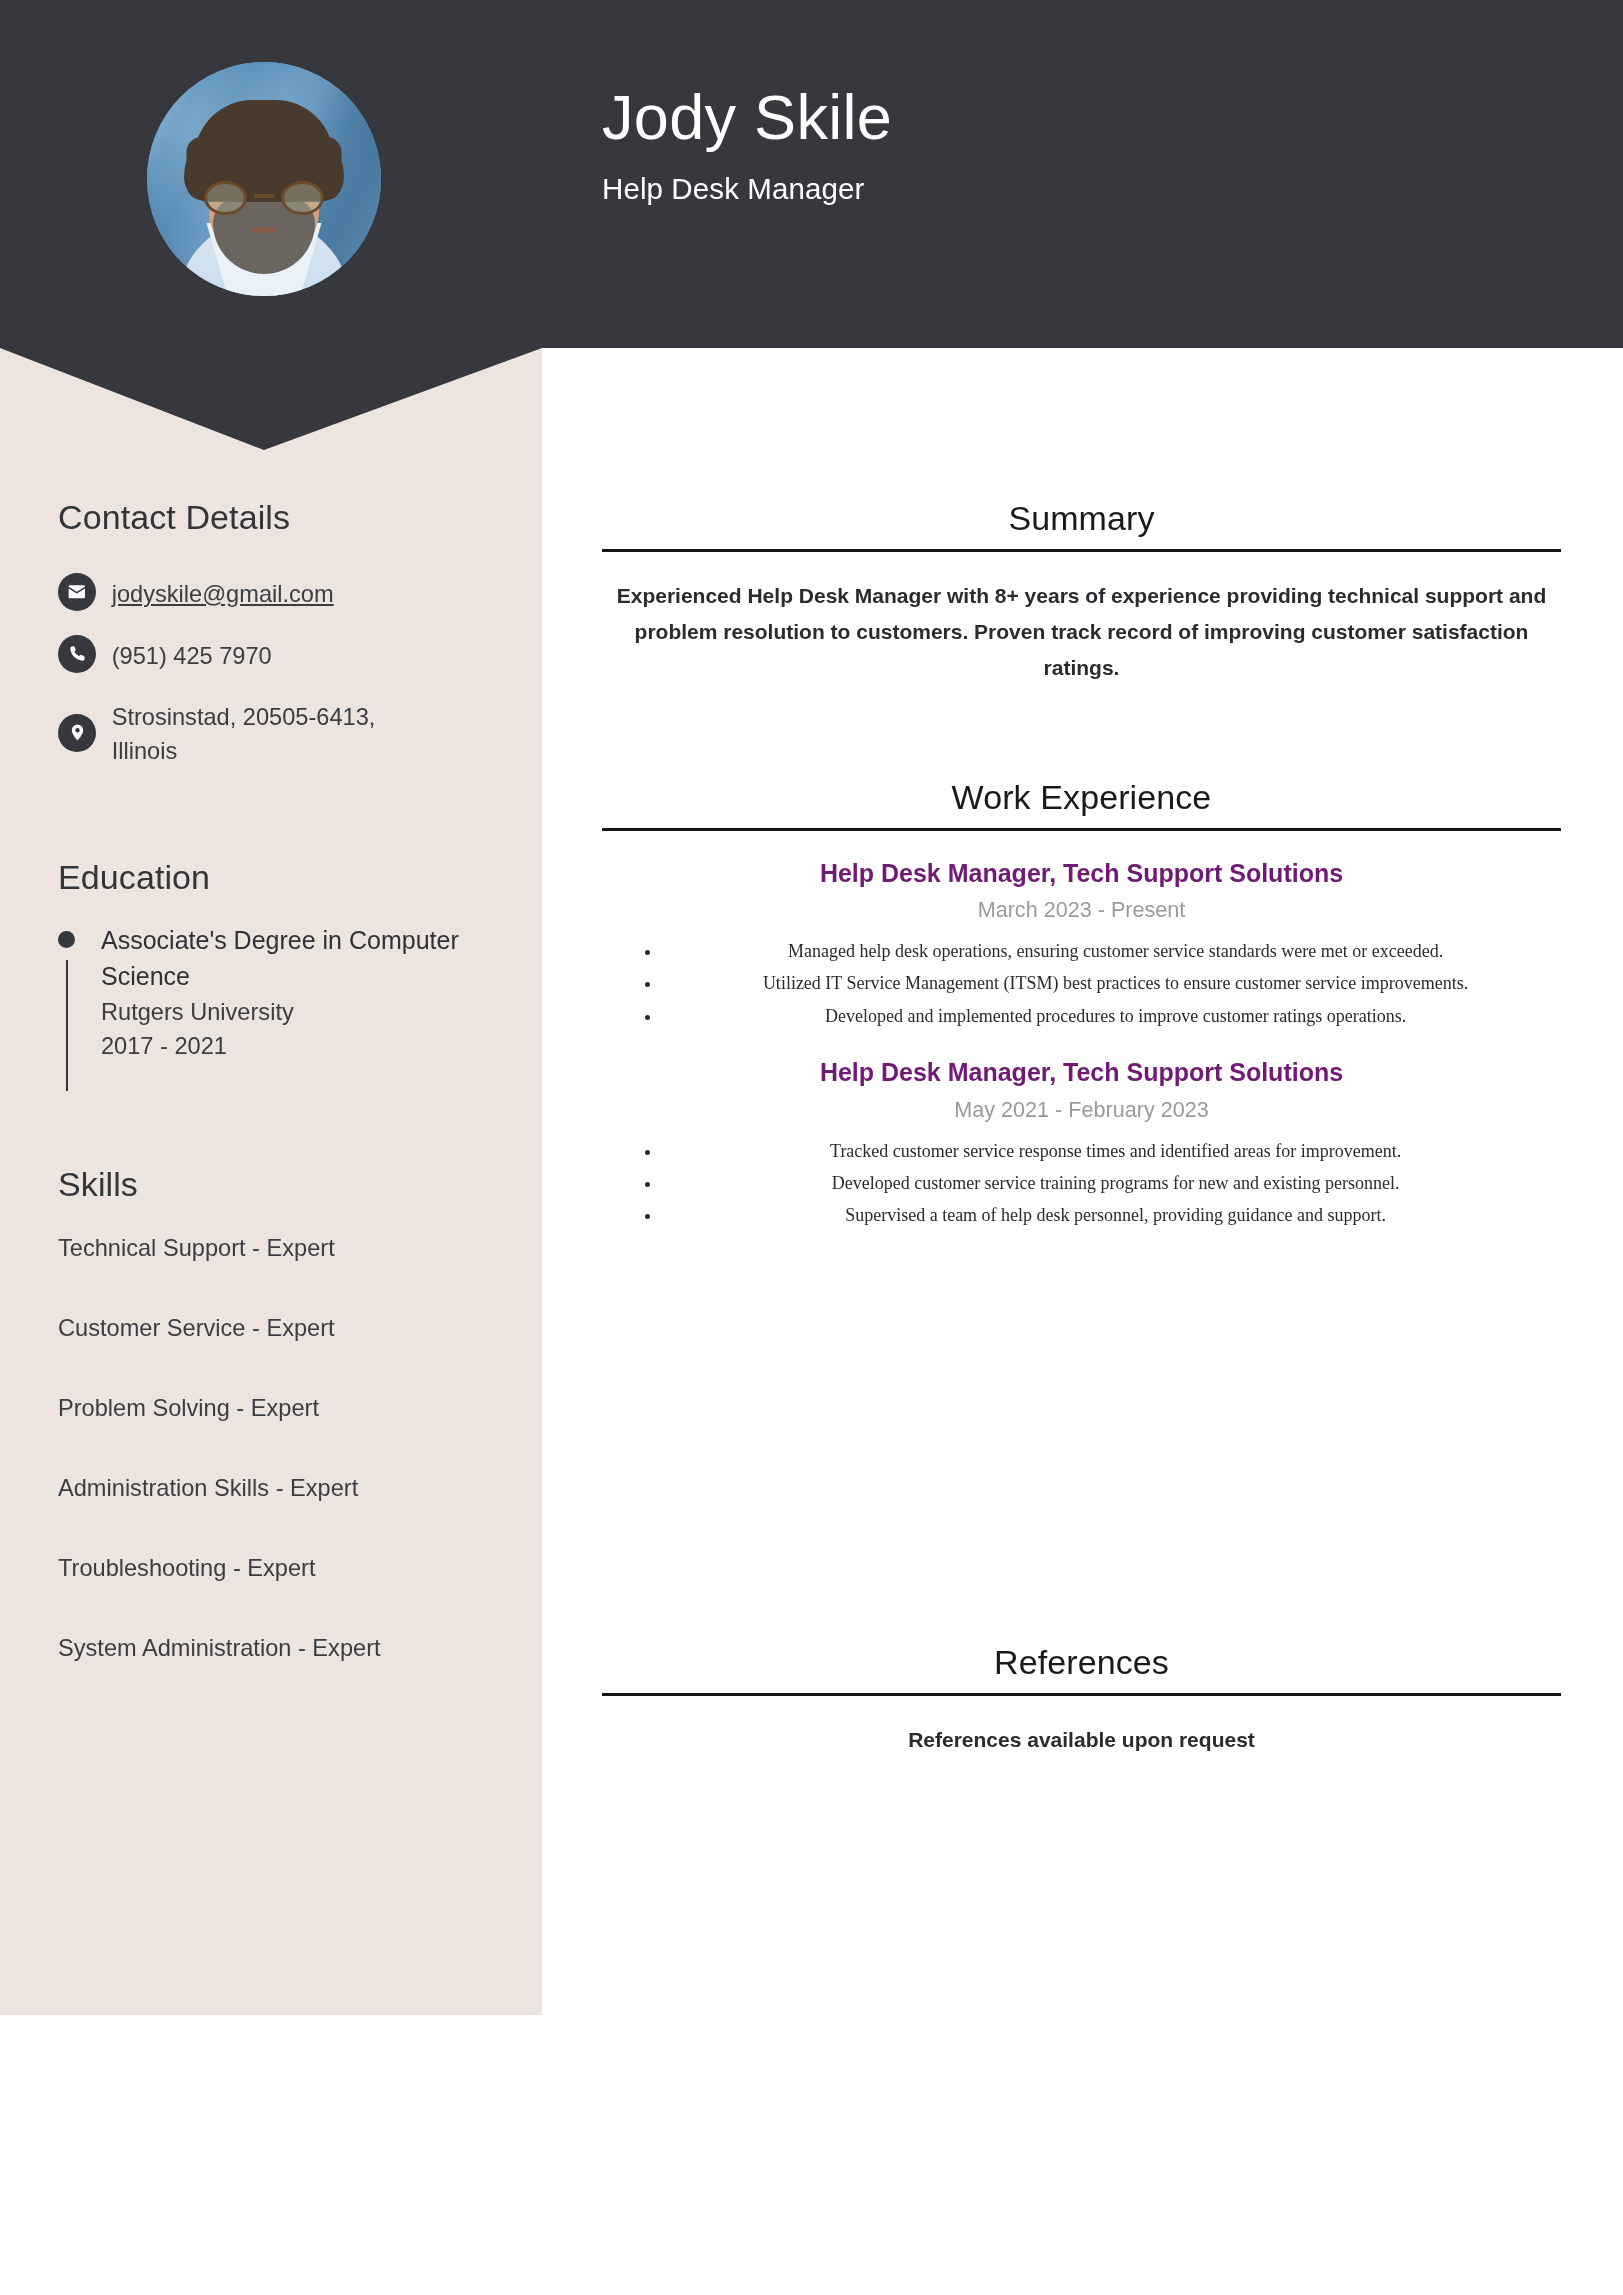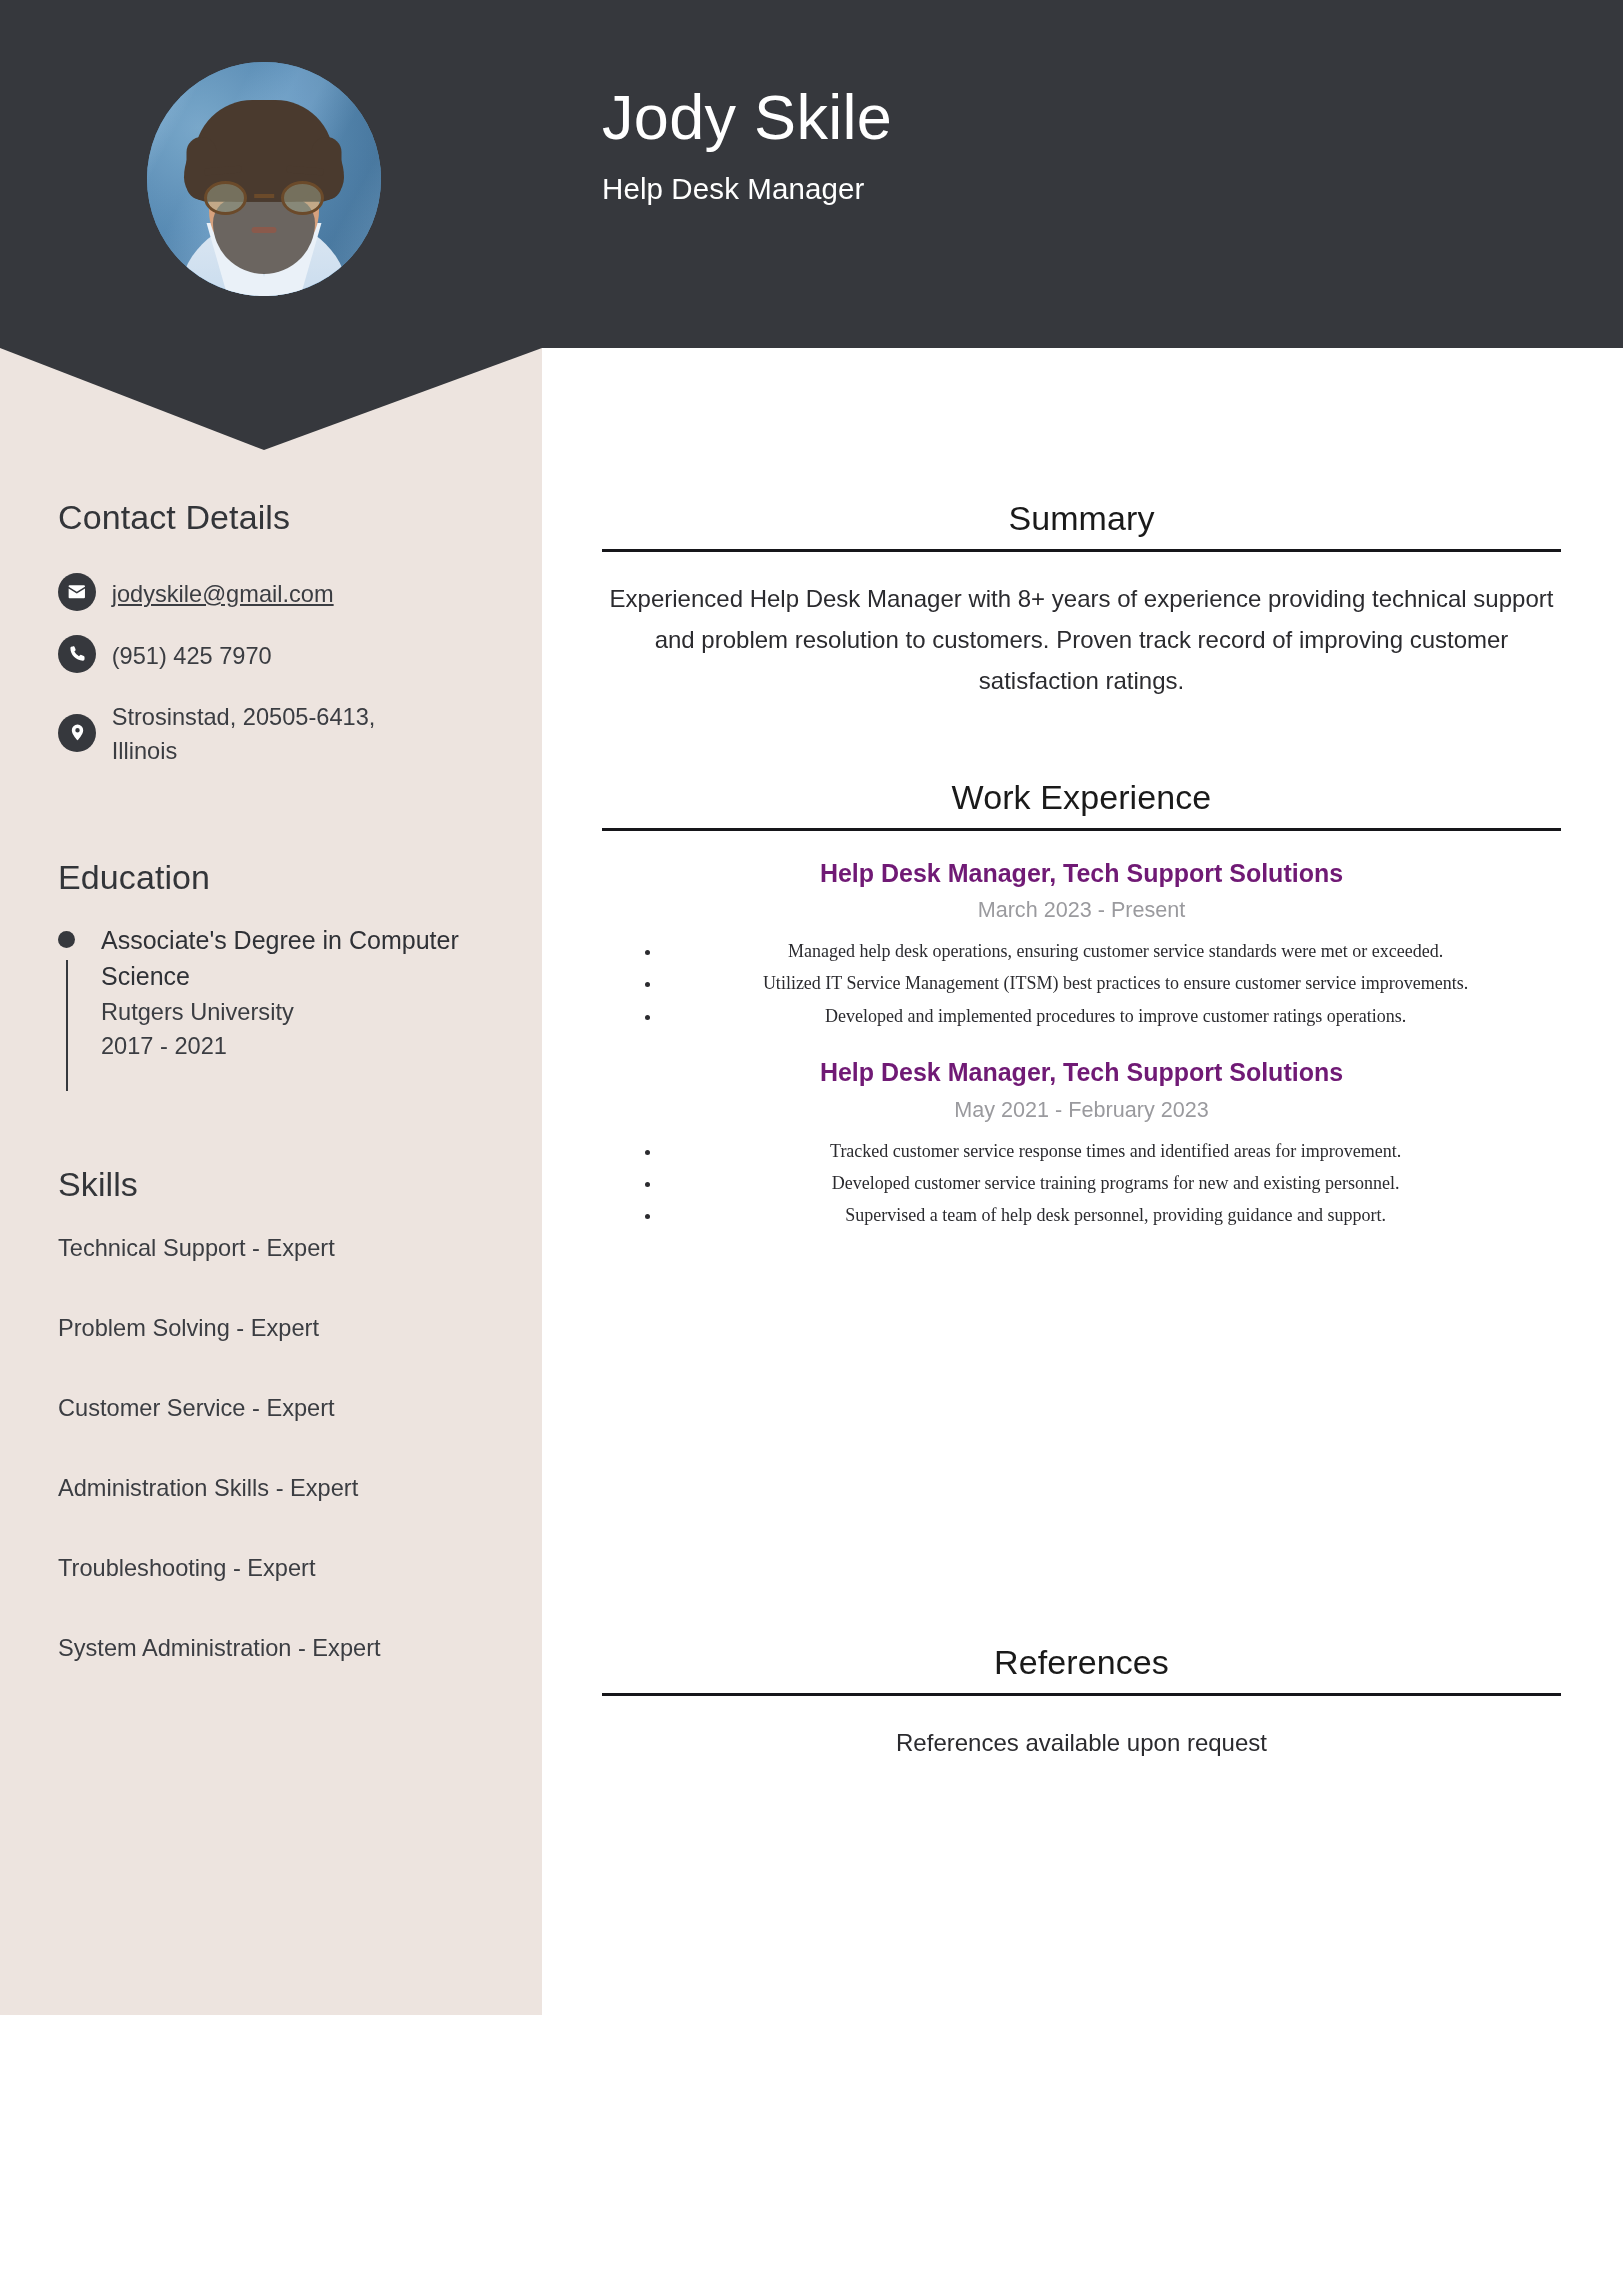--- a/index.html
+++ b/index.html
@@ -250,22 +250,23 @@
     letter-spacing: 0.1px;
     padding-bottom: 10.5px;
   }
   .sec-rule {
     width: 959px; height: 3.3px;
     background: #16161A;
     margin-bottom: 26px;
   }
   .sec-body {
     color: #2B2B2F;
-    font-size: 24px;
+    font-size: 21px;
     line-height: 1.72;
+    font-weight: bold;
   }
 
   .job { margin-bottom: 25px; }
   .job-head {
     color: #701a75;
     font-size: 25px;
     font-weight: 700;
     line-height: 1.35;
   }
   .job-dates {
@@ -366,22 +367,22 @@
         <div class="edu-degree">Associate's Degree in Computer Science</div>
         <div class="edu-school">Rutgers University</div>
         <div class="edu-dates">2017 - 2021</div>
       </div>
     </div>
 
     <div class="side-h" id="sb-skills-h">Skills</div>
 
     <div class="skills-list">
       <div class="skill-item">Technical Support - Expert</div>
+      <div class="skill-item">Customer Service - Expert</div>
       <div class="skill-item">Problem Solving - Expert</div>
-      <div class="skill-item">Customer Service - Expert</div>
       <div class="skill-item">Administration Skills - Expert</div>
       <div class="skill-item">Troubleshooting - Expert</div>
       <div class="skill-item">System Administration - Expert</div>
     </div>
 
   </div>
 
   <div class="main">
 
     <section class="sec" id="sec-summary">

